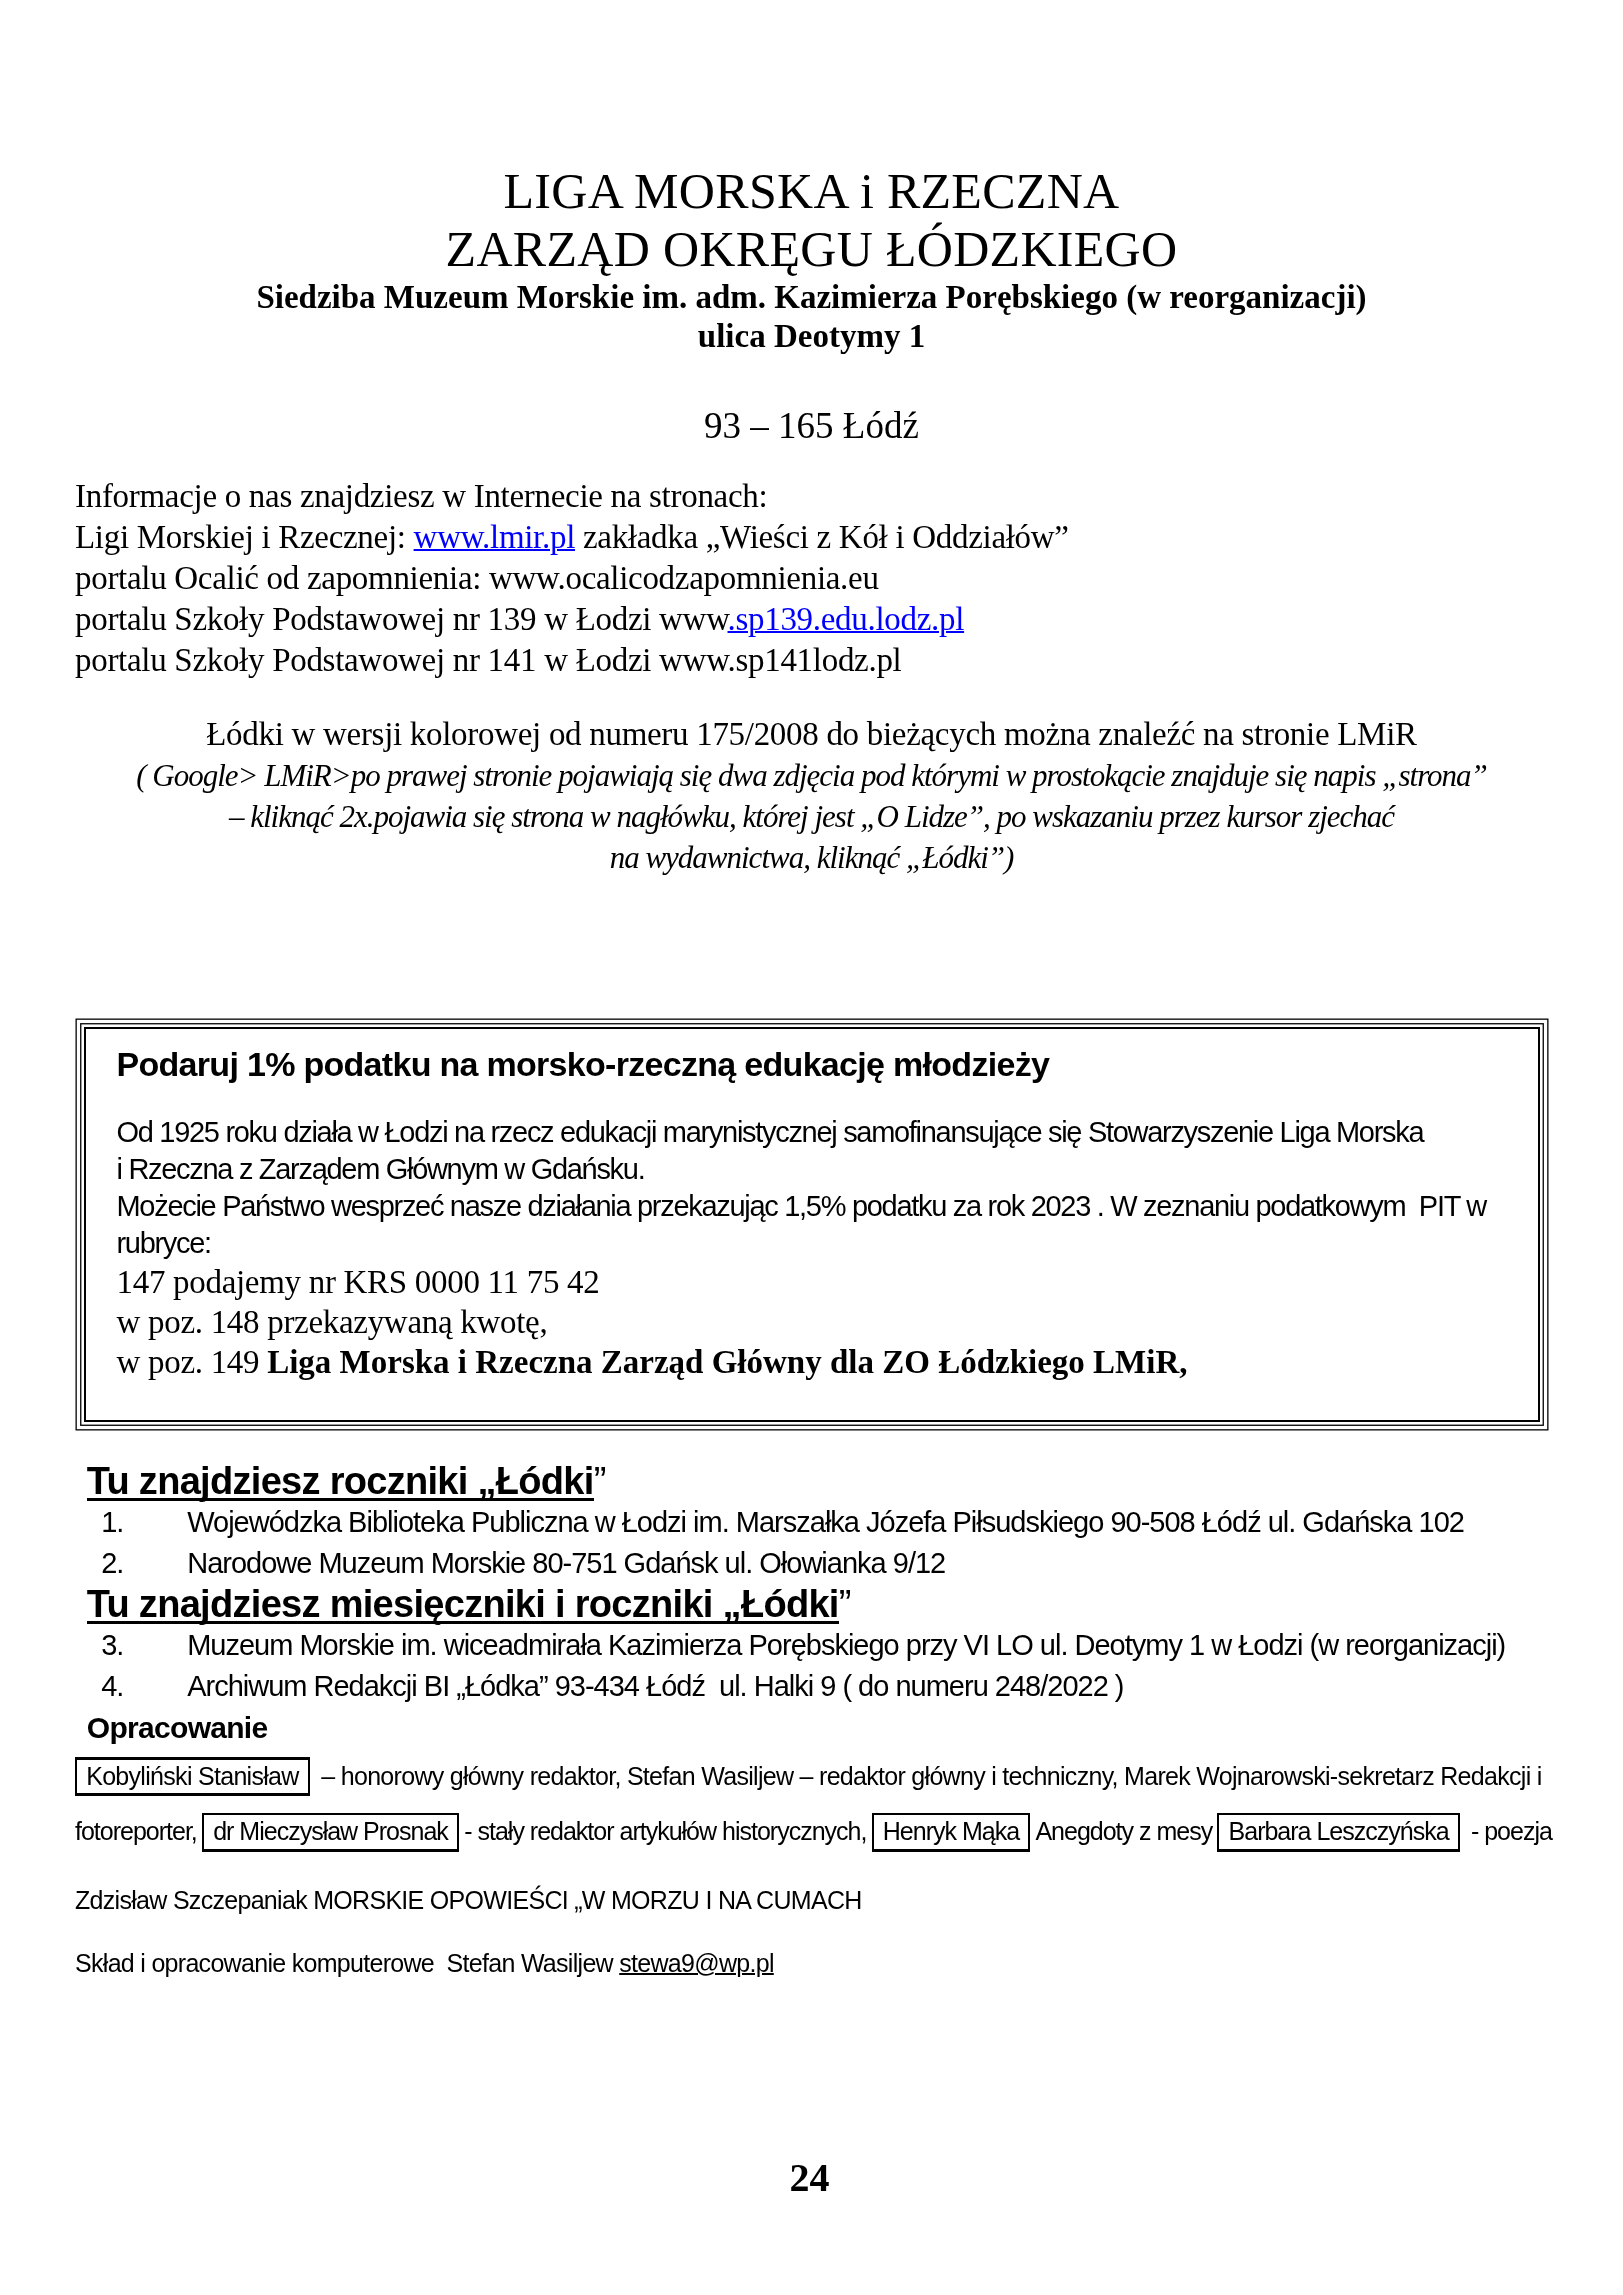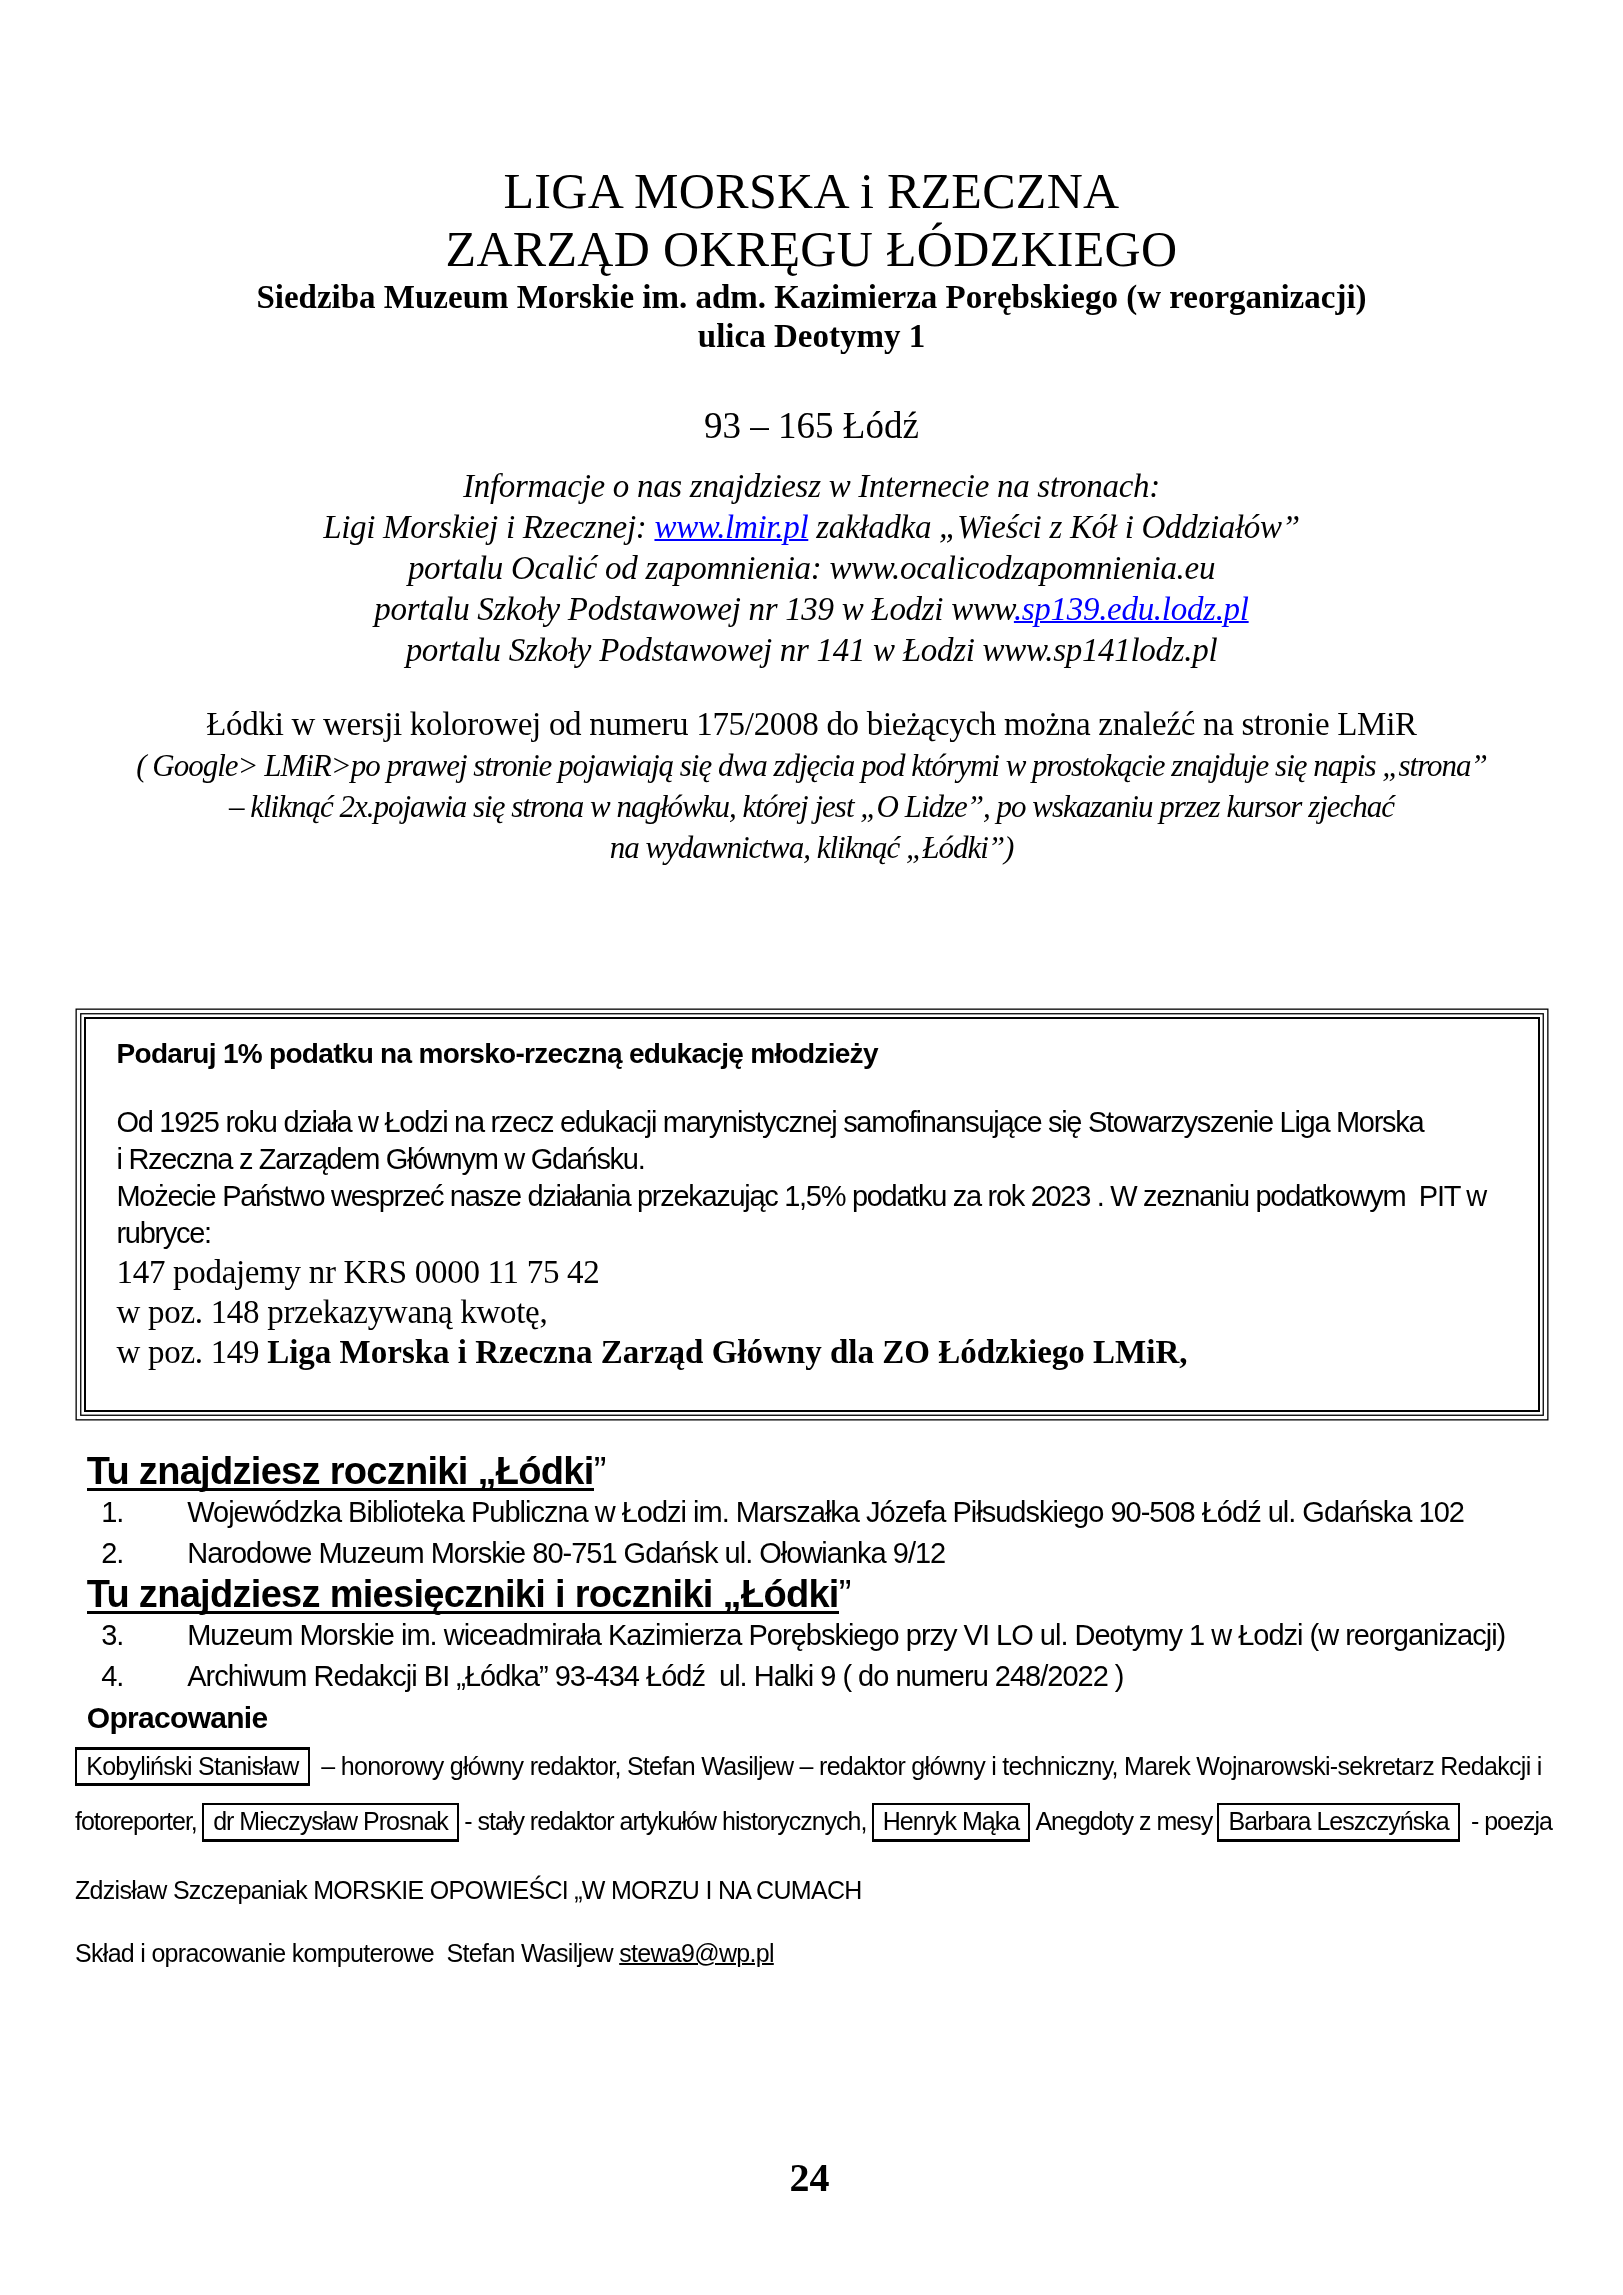--- a/index.html
+++ b/index.html
@@ -9,38 +9,38 @@
   .page { position: relative; width: 100%; height: 100%;
           padding: 162px 75px 0 75px; box-sizing: border-box; }
 
   
   .hdr { text-align: center; }
   .title-line { font-size: 50px; line-height: 58px; letter-spacing: 0.3px; text-align: center; }
   .addr-bold  { font-weight: bold; font-size: 33px; line-height: 39px; }
   .addr-zip   { font-size: 37px; line-height: 44px; margin-top: 48px; }
 
   
-  .links { text-align: center; margin-top: 18px; font-style: italic; }
+  .links { margin-top: 28px; }
   .sline { font-size: 33px; line-height: 41px; letter-spacing: -0.3px; white-space: nowrap; }
   a.link { color: #0000FF; text-decoration: underline; text-decoration-thickness: 2px; cursor: pointer; }
 
   
   .note { text-align: center; margin-top: 33px; }
   .iline { font-style: italic; font-size: 31px; line-height: 41px; letter-spacing: -1px; white-space: nowrap; }
 
   
   .donation {
     margin: 149px 8.5px 0 8.5px;
     border: 2.6px solid #000;
     box-shadow: 0 0 0 2.6px #fff, 0 0 0 3.9px #000, 0 0 0 7.2px #fff, 0 0 0 8.5px #000;
     padding: 15.7px 26px 38px 31px;
     box-sizing: border-box;
   }
   .dheading { font-family: "Liberation Sans", "DejaVu Sans", sans-serif;
-              font-weight: bold; font-size: 28px; line-height: 38px; letter-spacing: -0.7px;
+              font-weight: bold; font-size: 34px; line-height: 38px; letter-spacing: -0.7px;
               margin-bottom: 31px; white-space: nowrap; }
   .dsans  { font-family: "Liberation Sans", "DejaVu Sans", sans-serif;
             font-size: 29px; line-height: 37px; letter-spacing: -1.3px; white-space: nowrap; }
   .dserif { font-size: 33px; line-height: 40px; letter-spacing: -0.3px; white-space: nowrap; }
   .dserif b { letter-spacing: 0; }
 
   
   .lists { margin-top: 39px; margin-left: 11.8px;
            font-family: "Liberation Sans", "DejaVu Sans", sans-serif; }
   .lheading { font-weight: bold; font-size: 38px; line-height: 41px; letter-spacing: -0.7px; white-space: nowrap; }

